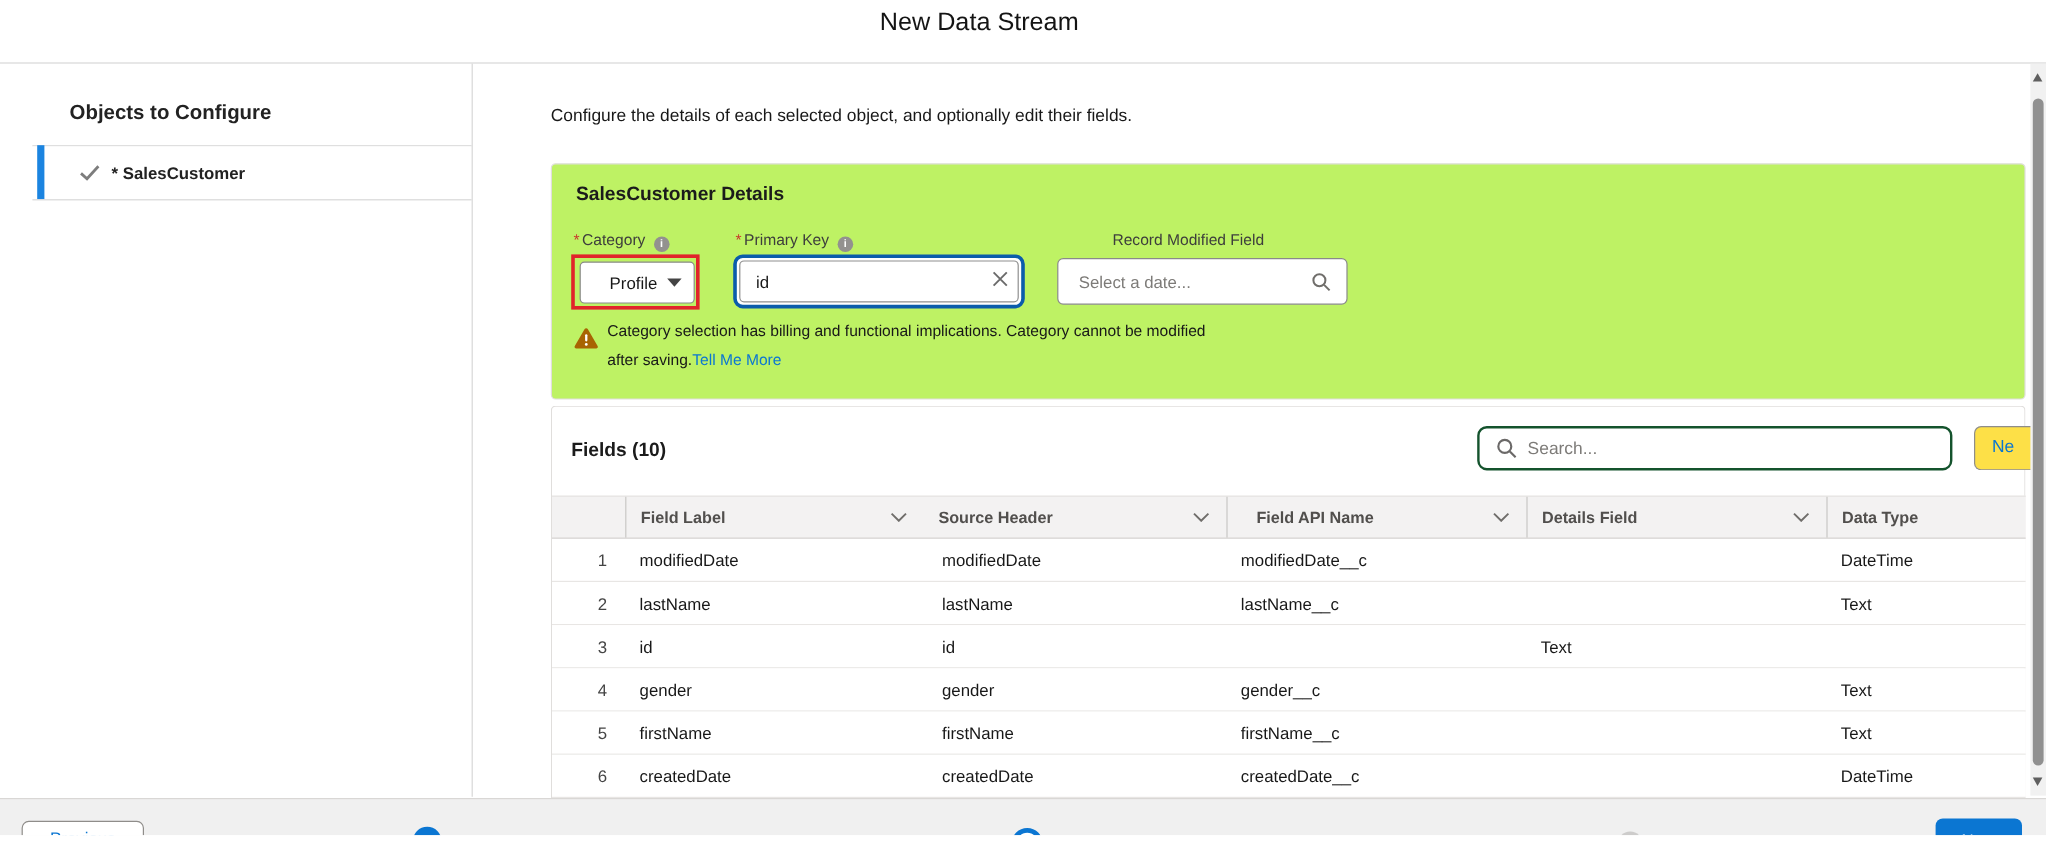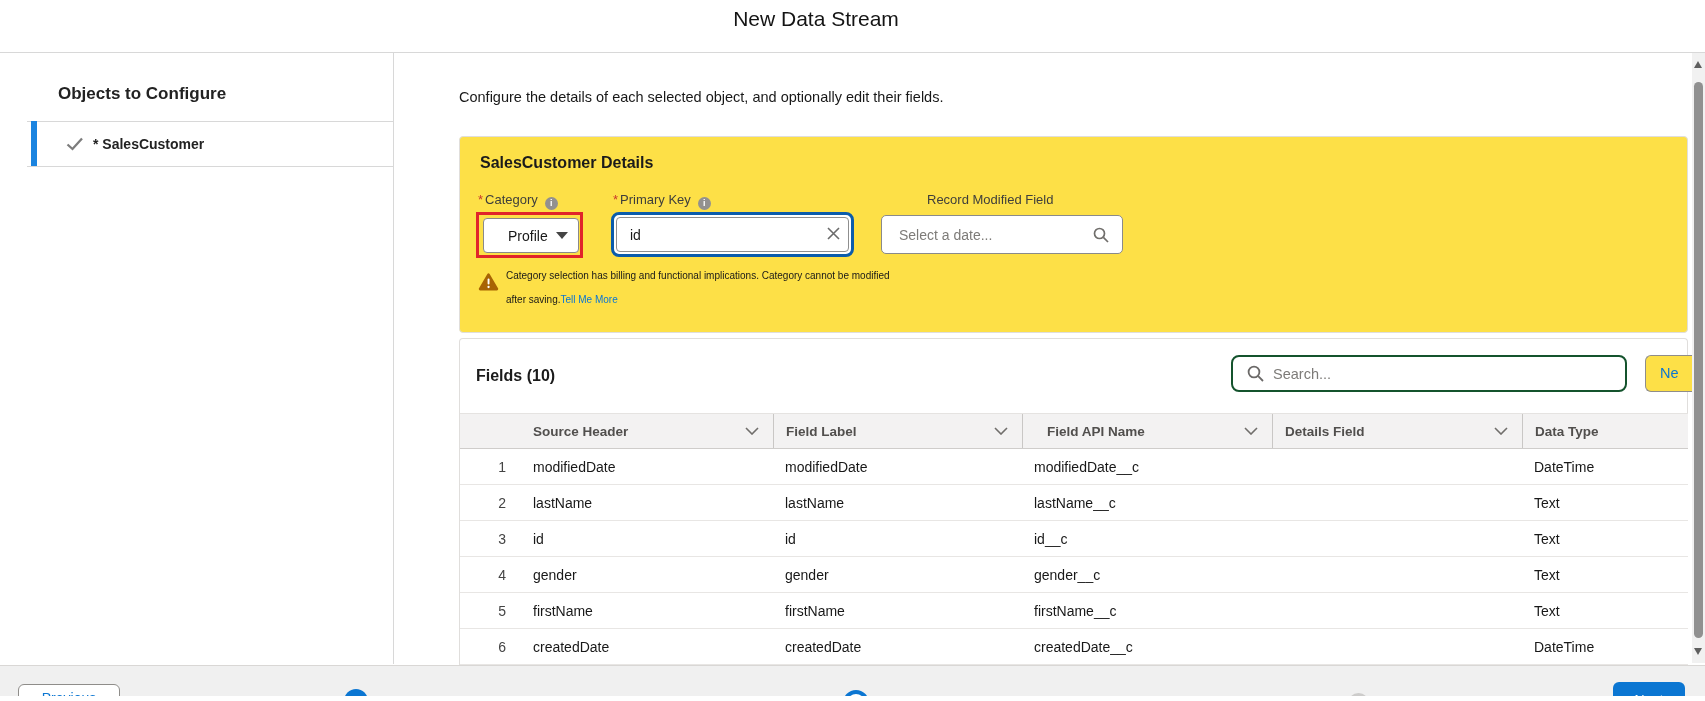--- a/index.html
+++ b/index.html
@@ -20,21 +20,21 @@
   .sb-accent { position:absolute; left:31px; top:121px; width:6px; height:45px; background:#1b84e0; }
   .sb-check { position:absolute; left:66px; top:137px; }
   .sb-item-label { position:absolute; left:93px; top:136px; font-size:14px; font-weight:bold; color:#222; }
   .panel-divider { position:absolute; left:393px; top:53px; width:1px; height:611px; background:#d8d8d8; }
 
   
   .intro { position:absolute; left:459px; top:89px; font-size:14.5px; color:#181818; white-space:nowrap; }
 
   
   .details-card { position:absolute; left:459px; top:136px; width:1229px; height:197px;
-    background:#fde047; border:1px solid #e0dedc; border-radius:4px; }
+    background:#bef264; border:1px solid #e0dedc; border-radius:4px; }
   .details-heading { position:absolute; left:20px; top:17px; font-size:16px; font-weight:bold; color:#1b1b1b; }
   .fld-label { position:absolute; top:55px; font-size:13px; color:#3e3e3c; white-space:nowrap; }
   .req-star { color:#c9372c; margin-right:2px; }
   .info-icon { display:inline-block; width:13px; height:13px; border-radius:50%; background:#93918f;
     color:#fff; font-size:9px; font-weight:bold; text-align:center; line-height:13px;
     vertical-align:-2px; margin-left:7px; }
   .lbl-category { left:18px; }
   .lbl-pk { left:153px; }
   .lbl-rmf { left:423px;margin-left:44px; }
 
@@ -55,21 +55,21 @@
   .clear-x { width:30px; text-align:center; cursor:pointer; flex:0 0 auto; }
 
   .date-input-wrap { position:absolute; left:421px; top:78px; width:242px; height:39px; background:#fff;
     border:1px solid #8a8a8a; border-radius:5px; display:flex; align-items:center; }
   .date-input { flex:1; border:none; outline:none; background:transparent; font:inherit; font-size:14px;
     padding:0 0 0 17px; min-width:0; color:#181818; }
   .date-input::placeholder, .search-input::placeholder { color:#7d7b78; opacity:1; }
   .icon-pad { flex:0 0 auto; margin-right:13px; display:flex; }
 
   .warn-icon { position:absolute; left:18px; top:136px; }
-  .warn-text { position:absolute; left:46px; top:127px; font-size:10px; color:#181818; line-height:23.5px; }
+  .warn-text { position:absolute; left:46px; top:127px; font-size:13px; color:#181818; line-height:23.5px; }
   .warn-line { white-space:nowrap; }
   .warn-link { color:#0b76d2; cursor:pointer; }
 
   
   .fields-card { position:absolute; left:459px; top:338px; width:1229px; height:327px;
     background:#fff; border:1px solid #e0dedc; border-radius:4px 4px 0 0; border-bottom:none; }
   .fields-heading { position:absolute; left:16px; top:28px; font-size:16px; font-weight:bold; color:#1b1b1b; }
   .search-box { position:absolute; left:771px; top:16px; width:396px; height:37px; background:#fff;
     border:2px solid #14532d; border-radius:8px; display:flex; align-items:center; }
   .search-box .mag { flex:0 0 auto; margin:0 9px 0 14px; display:flex; }
@@ -206,36 +206,36 @@
             <circle cx="7" cy="7" r="5.4" fill="none" stroke="#6b6968" stroke-width="1.8"></circle>
             <line x1="11.2" y1="11.2" x2="16" y2="16" stroke="#6b6968" stroke-width="1.8"></line>
           </svg>
       </span>
       <input class="search-input" type="text" placeholder="Search..." style="">
     </div>
     <div class="new-btn">Ne</div>
 
     <div class="tbl-header">
       <div class="th col-num"></div>
+      <div class="th col-lbl th-divider">
+        <span>Field Label</span>
+        <span class="chev">
+            <svg width="14" height="8" viewBox="0 0 14 8">
+              <polyline points="1,1 7,7 13,1" fill="none" stroke="#706e6b" stroke-width="1.6"></polyline>
+            </svg>
+          </span>
+      </div>
       <div class="th col-src">
         <span>Source Header</span>
         <span class="chev">
             <svg width="14" height="8" viewBox="0 0 14 8">
               <polyline points="1,1 7,7 13,1" fill="none" stroke="#706e6b" stroke-width="1.6"></polyline>
             </svg>
           </span>
       </div>
-      <div class="th col-lbl th-divider">
-        <span>Field Label</span>
-        <span class="chev">
-            <svg width="14" height="8" viewBox="0 0 14 8">
-              <polyline points="1,1 7,7 13,1" fill="none" stroke="#706e6b" stroke-width="1.6"></polyline>
-            </svg>
-          </span>
-      </div>
       <div class="th col-api th-divider">
         <span>Field API Name</span>
         <span class="chev">
             <svg width="14" height="8" viewBox="0 0 14 8">
               <polyline points="1,1 7,7 13,1" fill="none" stroke="#706e6b" stroke-width="1.6"></polyline>
             </svg>
           </span>
       </div>
       <div class="th col-for th-divider">
         <span>Details Field</span>
@@ -264,21 +264,20 @@
         <div class="td col-src">lastName</div>
         <div class="td col-lbl">lastName</div>
         <div class="td col-api">lastName__c</div>
         <div class="td col-for"></div>
         <div class="td col-typ">Text</div>
       </div>
       <div class="tr">
         <div class="td td-num col-num">3</div>
         <div class="td col-src">id</div>
         <div class="td col-lbl">id</div>
-        <div class="td col-api">id__c</div>
         <div class="td col-for"></div>
         <div class="td col-typ">Text</div>
       </div>
       <div class="tr">
         <div class="td td-num col-num">4</div>
         <div class="td col-src">gender</div>
         <div class="td col-lbl">gender</div>
         <div class="td col-api">gender__c</div>
         <div class="td col-for"></div>
         <div class="td col-typ">Text</div>

